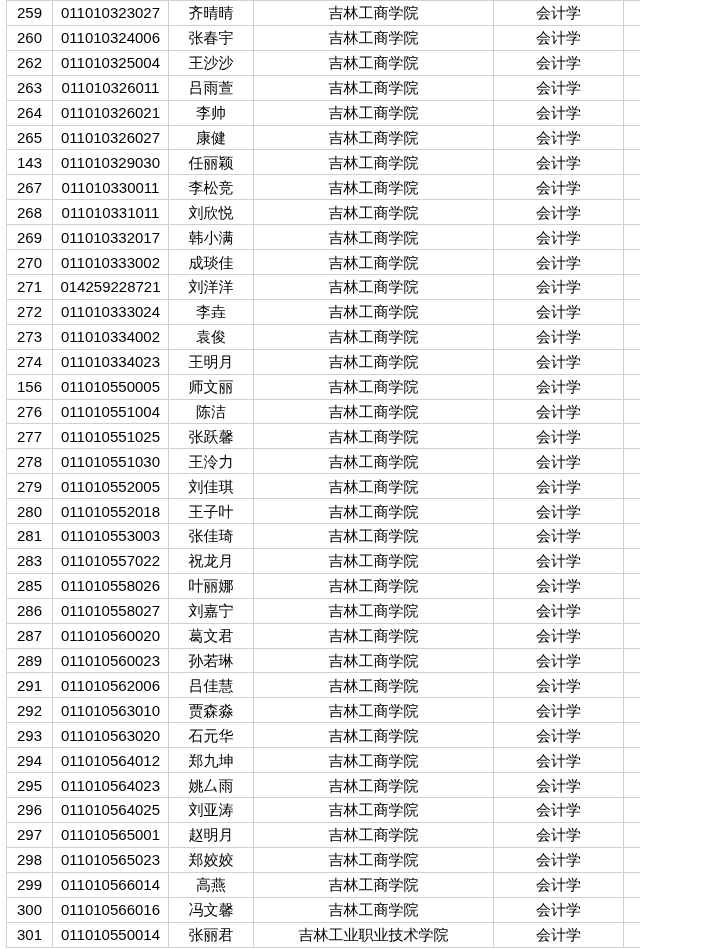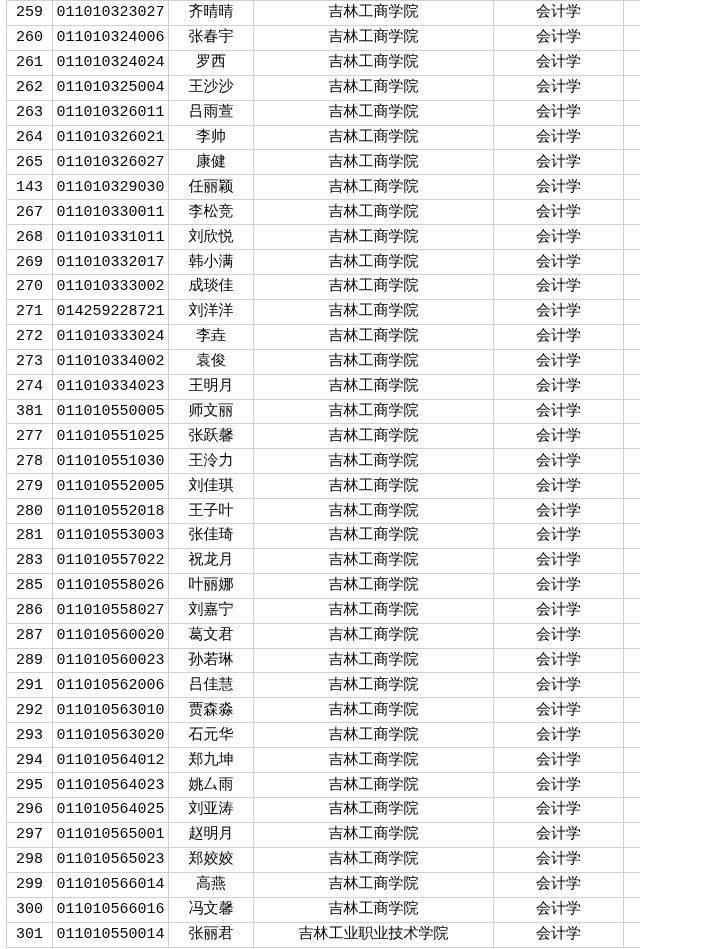--- a/index.html
+++ b/index.html
@@ -6,21 +6,21 @@
     margin: 0;
     padding: 0;
     background: #ffffff;
   }
   .canvas {
     position: relative;
     width: 640px;
     height: 949px;
     background: #ffffff;
     overflow: hidden;
-    font-family: Liberation Mono, monospace;
+    font-family: Liberation Sans, sans-serif;
   }
   table.roster {
     position: absolute;
     left: 6px;
     top: 0;
     width: 691px;
     height: 948px;
     border-collapse: collapse;
     table-layout: fixed;
   }
@@ -66,28 +66,20 @@
         </tr>
         <tr>
           <td>260</td>
           <td>011010324006</td>
           <td>张春宇</td>
           <td>吉林工商学院</td>
           <td>会计学</td>
           <td>2</td>
         </tr>
         <tr>
-          <td>261</td>
-          <td>011010324024</td>
-          <td>罗西</td>
-          <td>吉林工商学院</td>
-          <td>会计学</td>
-          <td>2</td>
-        </tr>
-        <tr>
           <td>262</td>
           <td>011010325004</td>
           <td>王沙沙</td>
           <td>吉林工商学院</td>
           <td>会计学</td>
           <td>2</td>
         </tr>
         <tr>
           <td>263</td>
           <td>011010326011</td>
@@ -178,23 +170,31 @@
         </tr>
         <tr>
           <td>274</td>
           <td>011010334023</td>
           <td>王明月</td>
           <td>吉林工商学院</td>
           <td>会计学</td>
           <td>2</td>
         </tr>
         <tr>
-          <td>381</td>
+          <td>156</td>
           <td>011010550005</td>
           <td>师文丽</td>
+          <td>吉林工商学院</td>
+          <td>会计学</td>
+          <td>2</td>
+        </tr>
+        <tr>
+          <td>276</td>
+          <td>011010551004</td>
+          <td>陈洁</td>
           <td>吉林工商学院</td>
           <td>会计学</td>
           <td>2</td>
         </tr>
         <tr>
           <td>277</td>
           <td>011010551025</td>
           <td>张跃馨</td>
           <td>吉林工商学院</td>
           <td>会计学</td>

